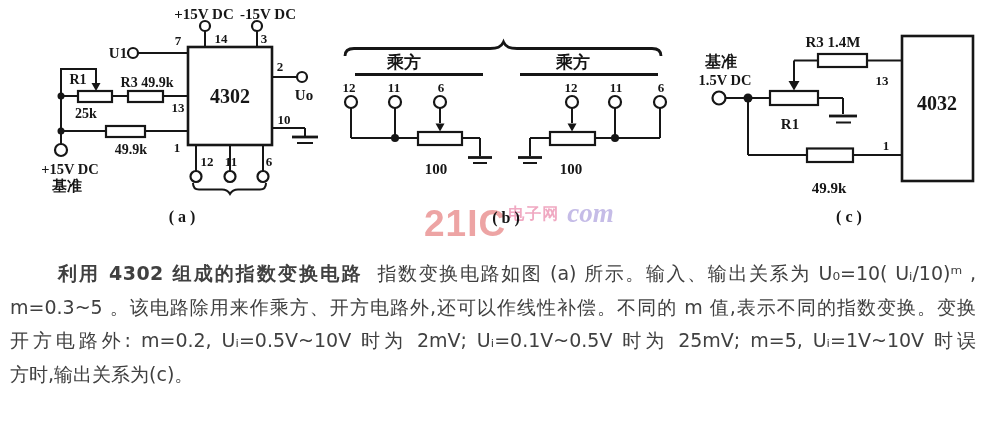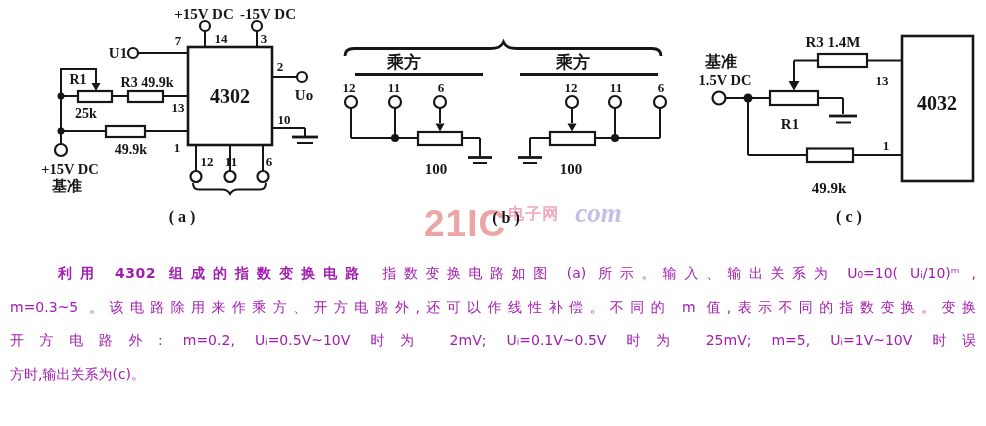--- a/index.html
+++ b/index.html
@@ -7,39 +7,39 @@
         font-family:"DejaVu Sans","Liberation Sans",sans-serif;color:#161616;}
 
   
   .watermark{position:absolute;left:424px;top:205px;display:flex;align-items:flex-start;z-index:0;}
   .wm-big{font-family:"Liberation Sans","DejaVu Sans",sans-serif;font-weight:bold;
           font-size:37px;line-height:38px;color:#eda4a4;letter-spacing:1px;}
   .wm-stack{display:flex;flex-direction:row;margin-left:2px;}
   .wm-top{font-family:"DejaVu Sans",sans-serif;font-weight:bold;font-size:16px;line-height:17px;
           color:#f0a9c2;letter-spacing:1px;}
   .wm-script{font-family:"Liberation Serif","DejaVu Serif",serif;font-style:italic;font-weight:bold;
-          font-size:27px;line-height:24px;color:#c5bce7;margin-top:-4px;margin-left:16px;}
+          font-size:27px;line-height:24px;color:#c5bce7;margin-top:-4px;margin-left:8px;}
 
   
   .figure{position:absolute;left:0;top:0;z-index:1;}
   .figure line,.figure polyline,.figure path{stroke:#161616;stroke-width:2;fill:none;}
   .figure .thick{stroke-width:2.8;}
   .figure .box{fill:#ffffff;stroke:#161616;stroke-width:2.2;}
   .figure .icbox{fill:#ffffff;stroke:#161616;stroke-width:2.6;}
   .figure circle.term{fill:#ffffff;stroke:#161616;stroke-width:2.2;}
   .figure circle.dot{fill:#161616;stroke:none;}
   .figure polygon.arrow{fill:#161616;stroke:none;}
   .figure text{fill:#161616;font-family:"Liberation Serif","DejaVu Serif",serif;font-weight:bold;}
   .figure .mid{text-anchor:middle;}
   .t13{font-size:13px;} .t14{font-size:14px;} .t145{font-size:14.5px;} .t15{font-size:15px;}
   .t16{font-size:16px;} .t17{font-size:17px;} .t20{font-size:20px;}
 
   
   .article{position:absolute;left:10px;top:257px;width:966px;z-index:1;
-           font-size:14px;line-height:33.5px;color:#a21caf;}
+           font-size:19px;line-height:33.5px;color:#404040;}
   .article .line{text-align:justify;text-align-last:justify;}
   .article .l1{padding-left:48px;}
   .article .l5{text-align-last:left;}
   .article .title{font-weight:bold;margin-right:15px;letter-spacing:0.5px;}
 </style>
 </head>
 <body>
 
 <div class="page">
 

